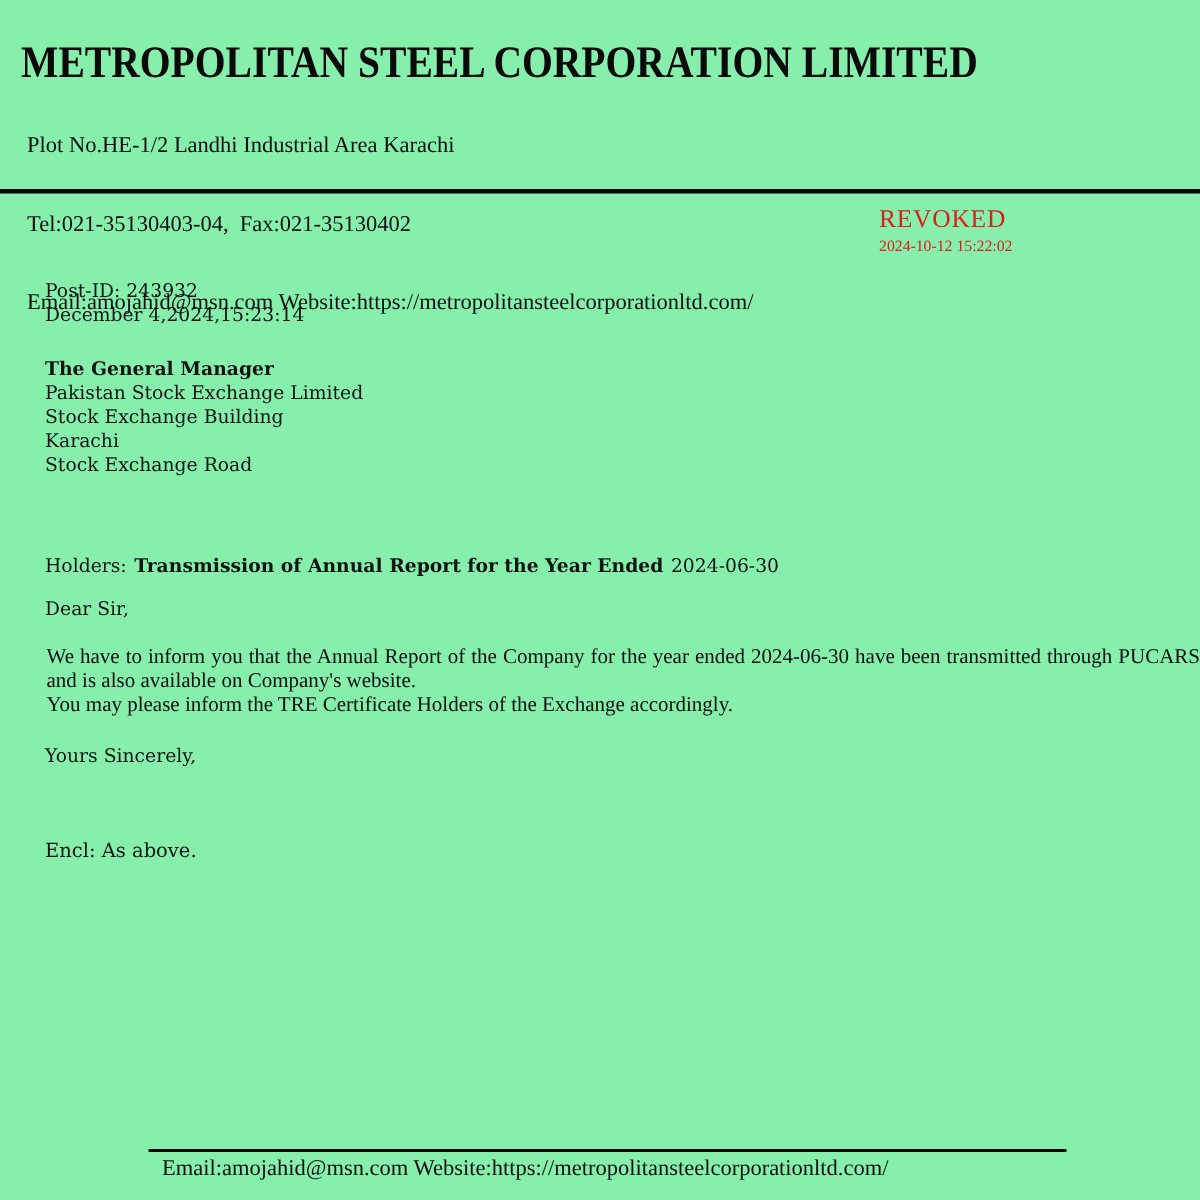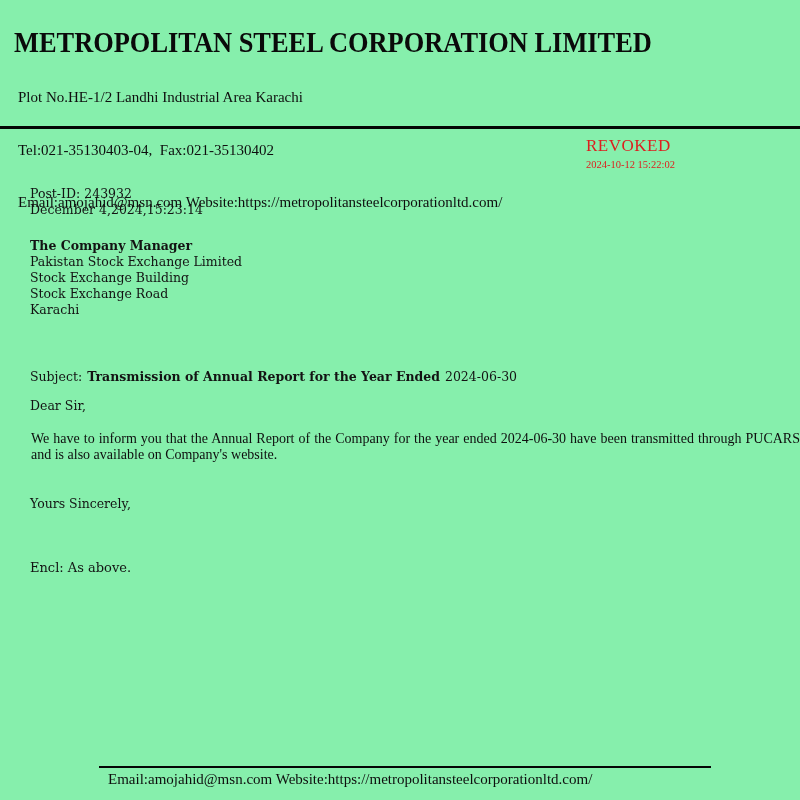--- a/index.html
+++ b/index.html
@@ -141,35 +141,36 @@
     <div class="stamp-status">REVOKED</div>
     <div class="stamp-time">2024-10-12 15:22:02</div>
   </div>
 
   <div class="abs meta-block midfont">
     <div>Post-ID: 243932</div>
     <div>December 4,2024,15:23:14</div>
   </div>
 
   <div class="abs recipient-block midfont">
-    <div class="recipient-title">The Company Manager</div>
+    <div class="recipient-title">The General Manager</div>
     <div>Pakistan Stock Exchange Limited</div>
     <div>Stock Exchange Building</div>
+    <div>Karachi</div>
     <div>Stock Exchange Road</div>
-    <div>Karachi</div>
   </div>
 
   <div class="abs subject-line midfont">
-    <span class="lbl">Subject:</span><span class="subj-bold">Transmission of Annual Report for the Year Ended</span><span>2024-06-30</span>
+    <span class="lbl">Holders:</span><span class="subj-bold">Transmission of Annual Report for the Year Ended</span><span>2024-06-30</span>
   </div>
 
   <div class="abs salutation midfont">Dear Sir,</div>
 
   <div class="abs body-block">
     <div class="para1">We have to inform you that the Annual Report of the Company for the year ended 2024-06-30 have been transmitted through PUCARS and is also available on Company's website.</div>
+    <div class="para2">You may please inform the TRE Certificate Holders of the Exchange accordingly.</div>
   </div>
 
   <div class="abs closing midfont">Yours Sincerely,</div>
 
   <div class="abs enclosure midfont">Encl: As above.</div>
 
   <div class="abs footer-rule"></div>
   <div class="abs footer-text">Email:amojahid@msn.com Website:https://metropolitansteelcorporationltd.com/</div>
 
 </div>

